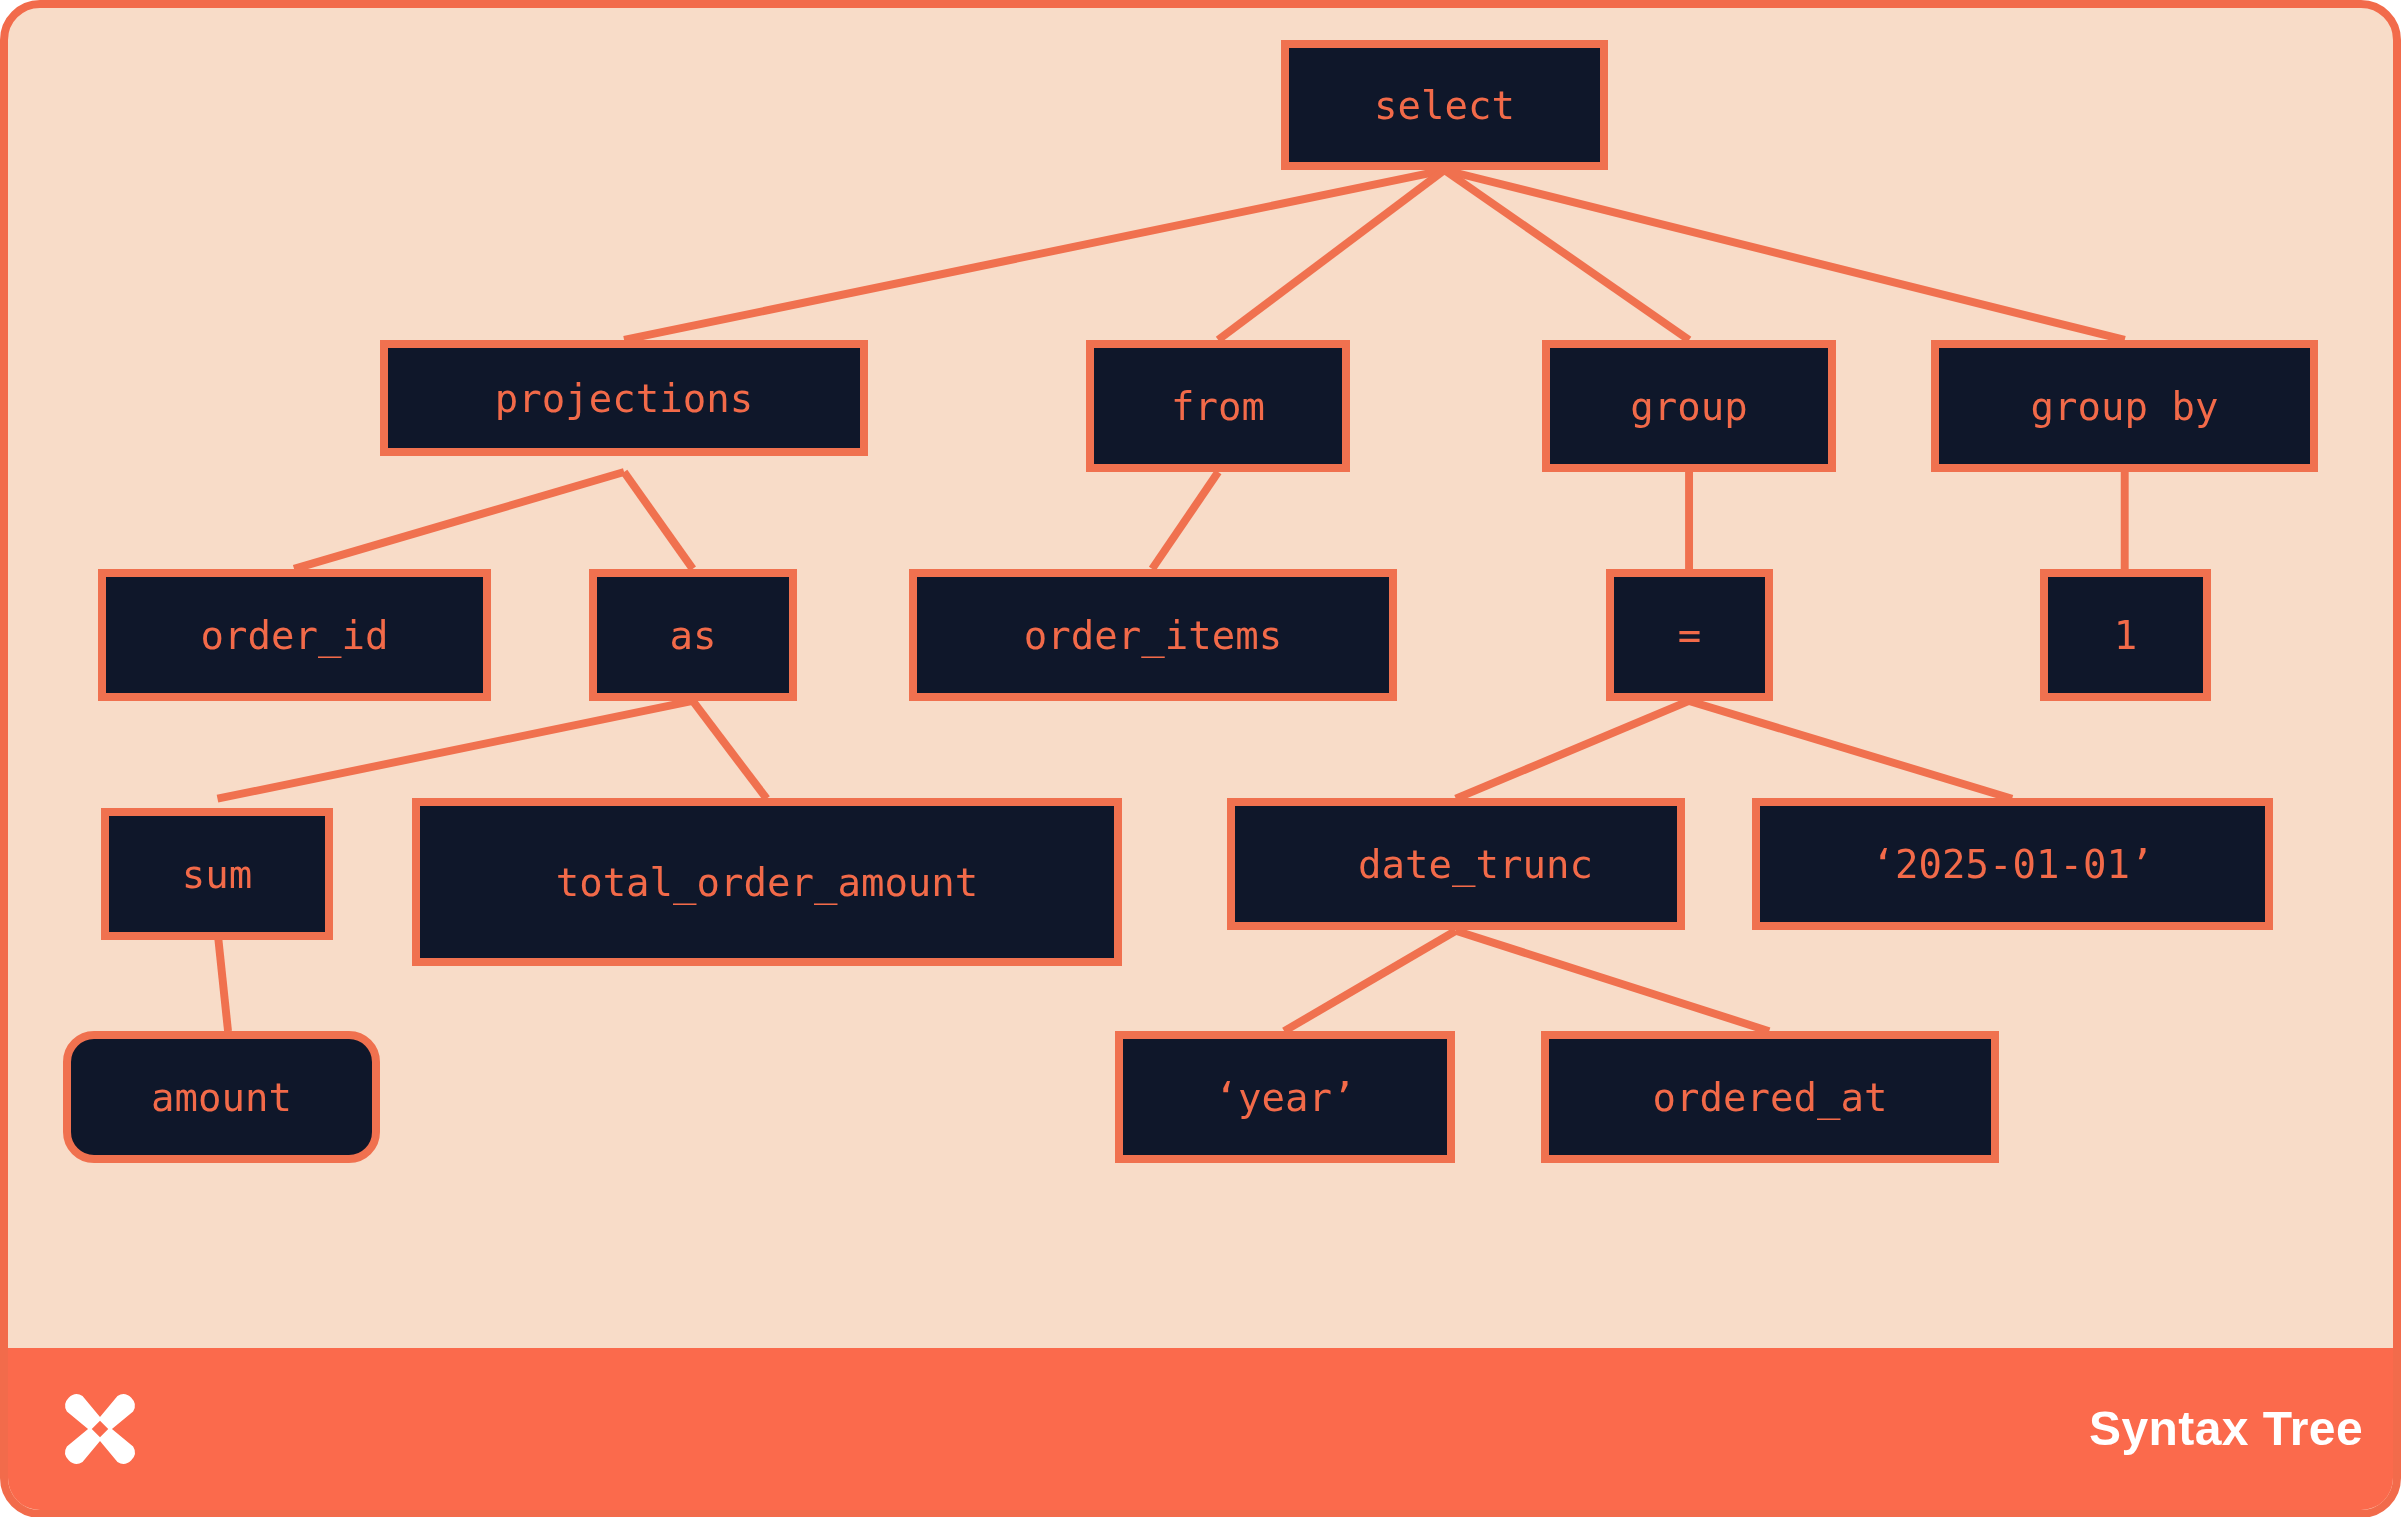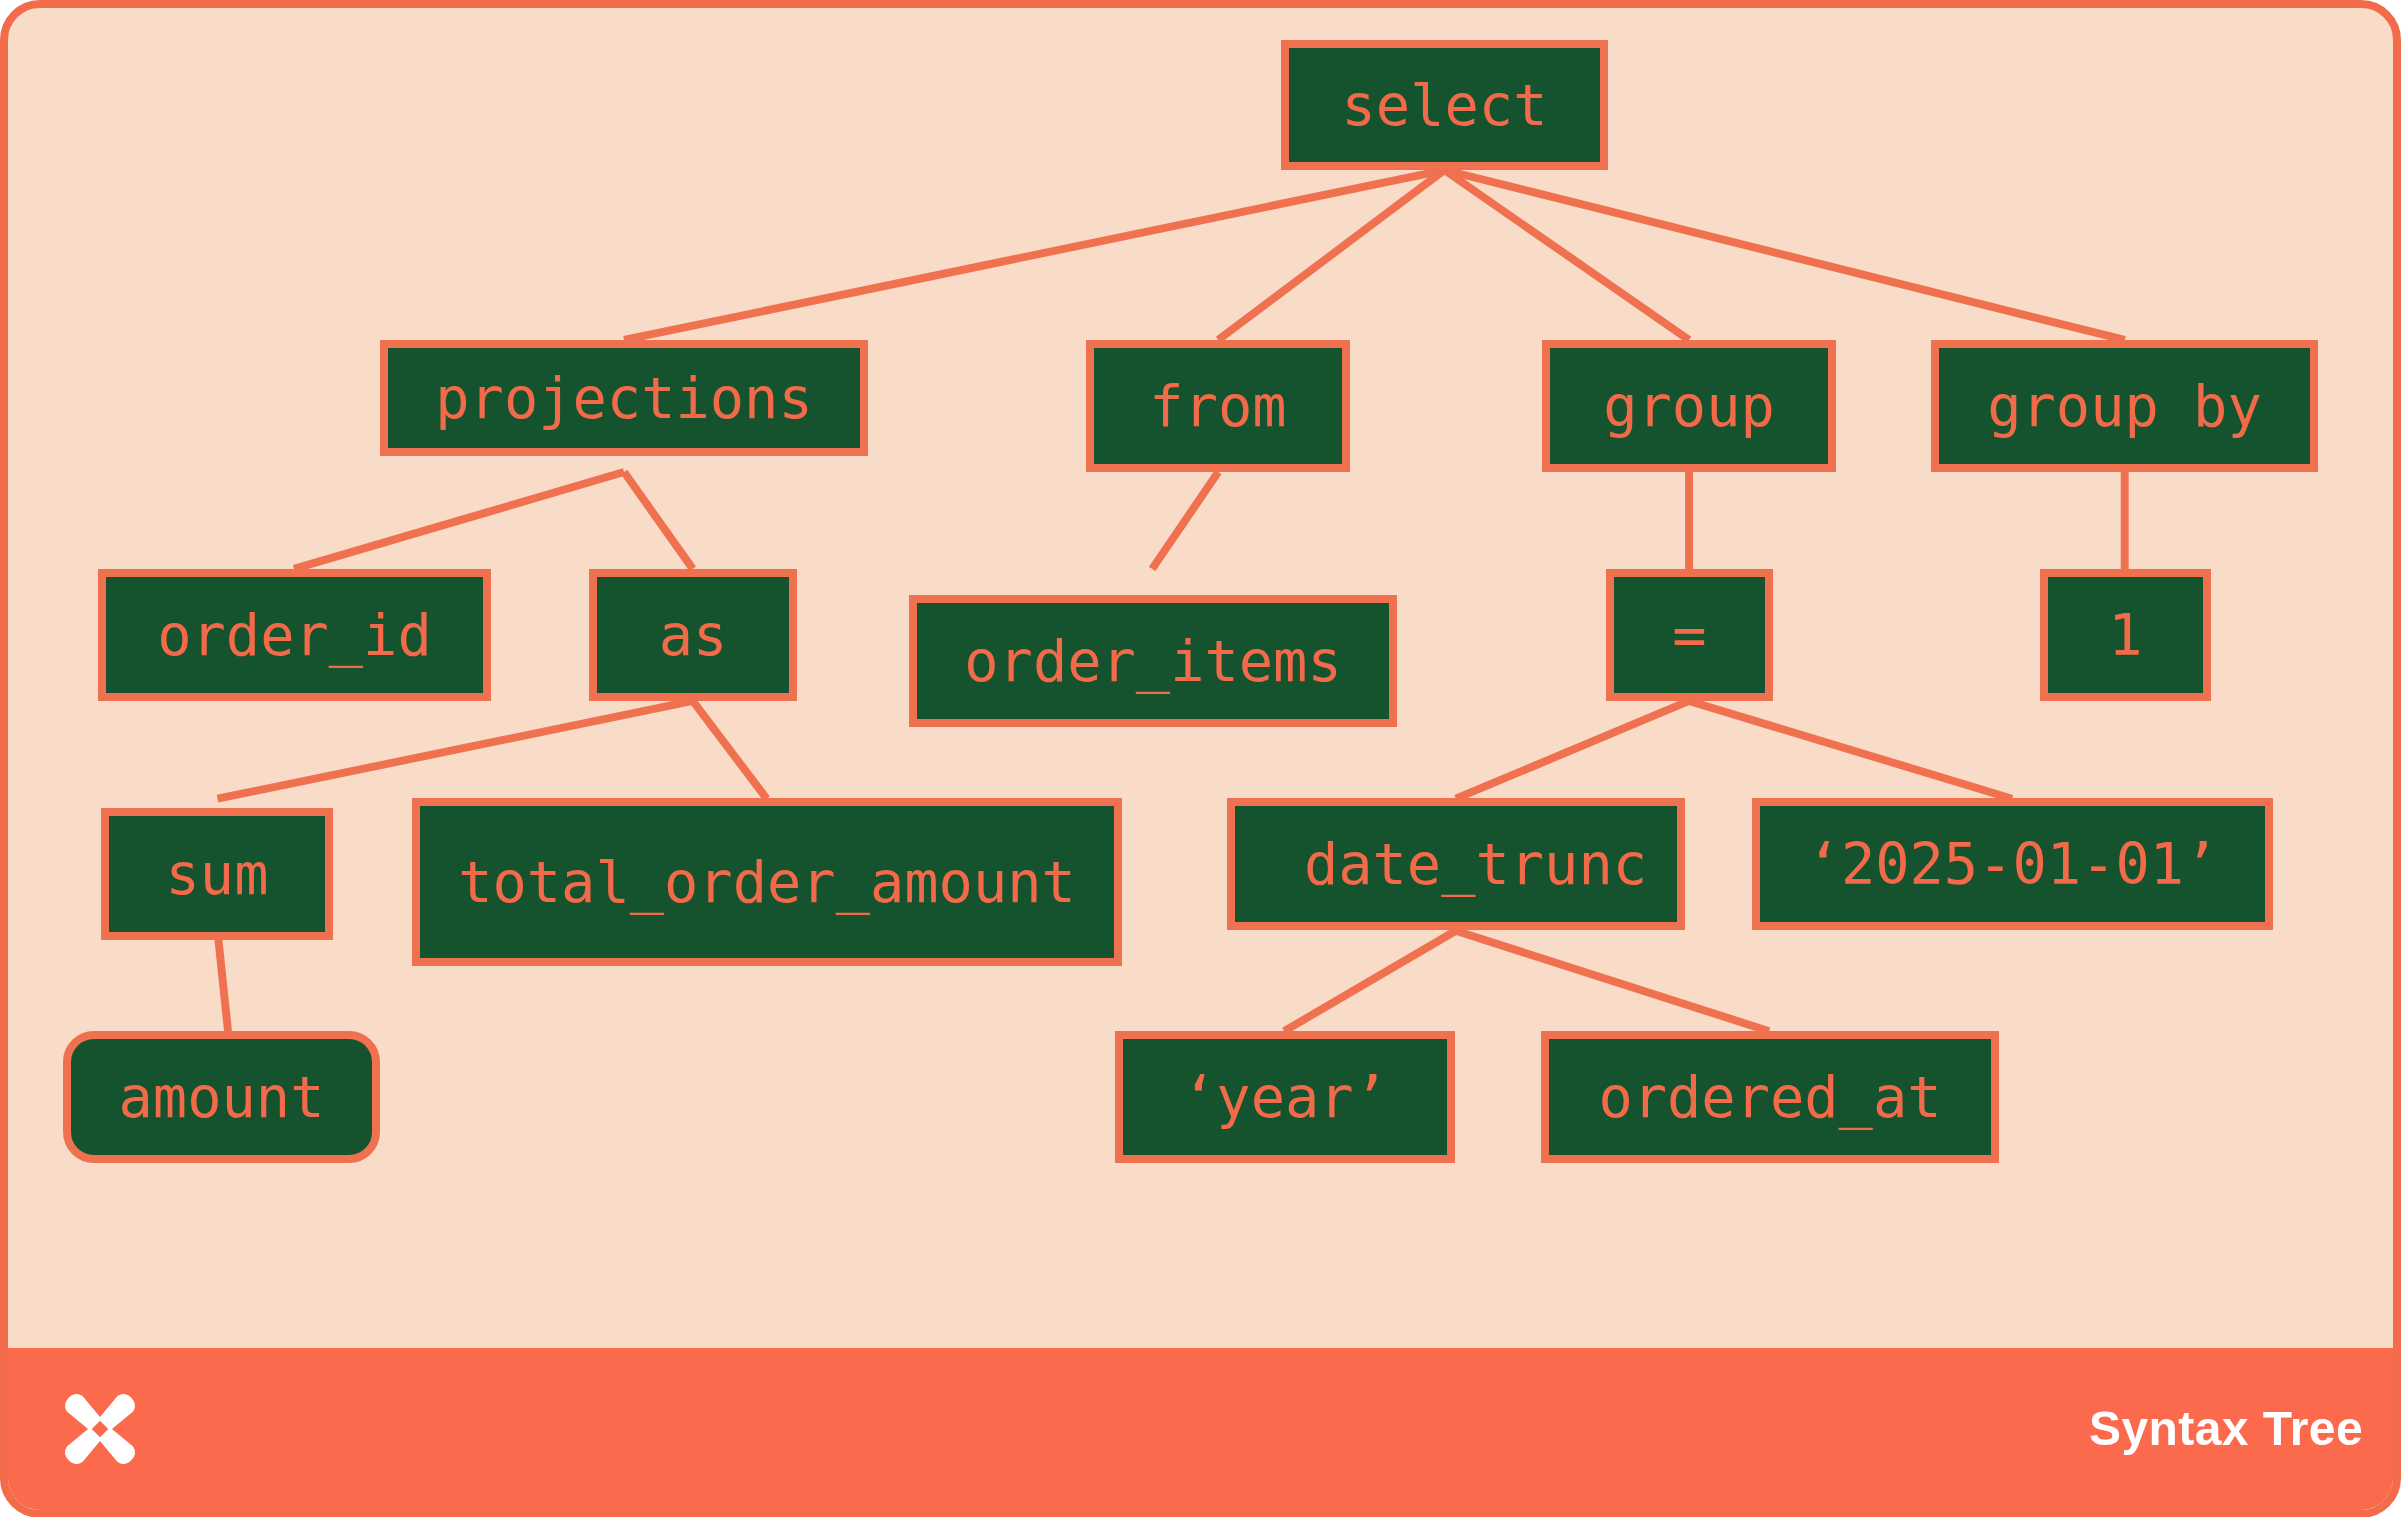--- a/index.html
+++ b/index.html
@@ -39,28 +39,28 @@
   #edges {
     position: absolute;
     left: 0;
     top: 0;
     width: 2401px;
     height: 1356px;
   }
   .node {
     position: absolute;
     box-sizing: border-box;
-    background: #14532d;
+    background: #0f172a;
     border: 8px solid #F0714F;
     display: flex;
     align-items: center;
     justify-content: center;
     color: #F26A49;
     font-family: "DejaVu Sans Mono", monospace;
-    font-size: 57px;
+    font-size: 39px;
     line-height: 1;
     letter-spacing: 0px;
     white-space: pre;
   }
   
   #footer {
     position: absolute;
     left: 0;
     bottom: 0;
     width: 2401px;
@@ -113,21 +113,21 @@
           <line x1="1645" y1="1048" x2="2001" y2="1162" stroke="#F0714F" stroke-width="9" stroke-linecap="butt"></line>
         </svg>
       <div id="nodes-layer">
           <div class="node" style="left: 1273px; top: 32px; width: 327px; height: 130px;">select</div>
           <div class="node" style="left: 372px; top: 332px; width: 488px; height: 116px;">projections</div>
           <div class="node" style="left: 1078px; top: 332px; width: 264px; height: 132px;">from</div>
           <div class="node" style="left: 1534px; top: 332px; width: 294px; height: 132px;">group</div>
           <div class="node" style="left: 1923px; top: 332px; width: 387px; height: 132px;">group by</div>
           <div class="node" style="left: 90px; top: 561px; width: 393px; height: 132px;">order_id</div>
           <div class="node" style="left: 581px; top: 561px; width: 208px; height: 132px;">as</div>
-          <div class="node" style="left: 901px; top: 561px; width: 488px; height: 132px; margin-top: 26px;">order_items</div>
+          <div class="node" style="left: 901px; top: 561px; width: 488px; height: 132px;">order_items</div>
           <div class="node" style="left: 1598px; top: 561px; width: 167px; height: 132px;">=</div>
           <div class="node" style="left: 2032px; top: 561px; width: 171px; height: 132px;">1</div>
           <div class="node" style="left: 93px; top: 800px; width: 232px; height: 132px;">sum</div>
           <div class="node" style="left: 404px; top: 790px; width: 710px; height: 168px;">total_order_amount</div>
           <div class="node" style="left: 1219px; top: 790px; width: 458px; height: 132px; padding-left: 39px;">date_trunc</div>
           <div class="node" style="left: 1744px; top: 790px; width: 521px; height: 132px;">‘2025-01-01’</div>
           <div class="node" style="left: 55px; top: 1023px; width: 317px; height: 132px; border-radius: 31px;">amount</div>
           <div class="node" style="left: 1107px; top: 1023px; width: 340px; height: 132px;">‘year’</div>
           <div class="node" style="left: 1533px; top: 1023px; width: 458px; height: 132px;">ordered_at</div>
         </div>

